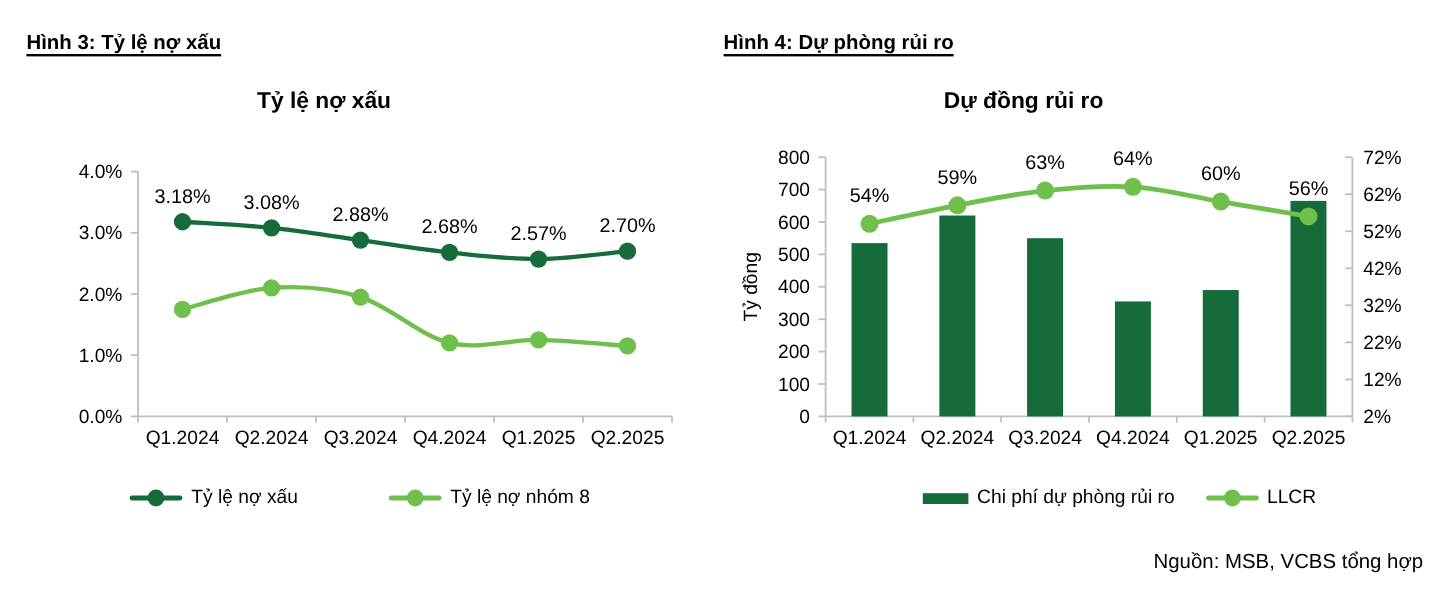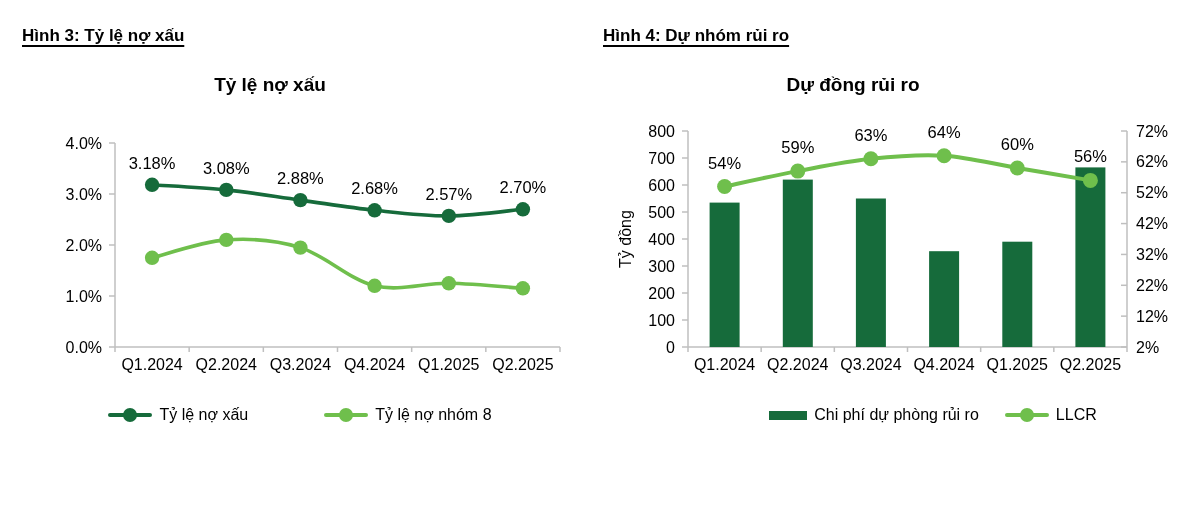--- a/index.html
+++ b/index.html
@@ -24,21 +24,21 @@
   .line-swatch .dt{position:absolute;top:0;left:15px;width:14px;height:14px;border-radius:50%;}
   .bar-swatch{width:38px;height:9px;flex:0 0 auto;}
   .source{position:absolute;top:458px;right:14px;font-size:17px;white-space:nowrap;}
 </style>
 </head>
 <body>
 
 <div class="canvas">
 
   <div class="fig-heading" id="heading3">Hình 3: Tỷ lệ nợ xấu</div>
-  <div class="fig-heading" id="heading4">Hình 4: Dự nhóm rủi ro</div>
+  <div class="fig-heading" id="heading4">Hình 4: Dự phòng rủi ro</div>
 
   <div class="chart-title" id="title1">Tỷ lệ nợ xấu</div>
   <div class="chart-title" id="title2">Dự đồng rủi ro</div>
 
   <svg class="chart" id="chart1" viewBox="0 0 600 350">
       <line x1="115" y1="83" x2="115" y2="287" stroke="#BFBFBF" stroke-width="1.5"></line>
       <line x1="109" y1="287" x2="115" y2="287" stroke="#BFBFBF" stroke-width="1.5"></line>
       <text x="102" y="292.5" text-anchor="end" font-size="16" fill="#000000">0.0%</text>
       <line x1="109" y1="236" x2="115" y2="236" stroke="#BFBFBF" stroke-width="1.5"></line>
       <text x="102" y="241.5" text-anchor="end" font-size="16" fill="#000000">1.0%</text>
@@ -180,14 +180,15 @@
     </div>
     <div class="legend-item">
       <span class="line-swatch">
         <span class="ln" style="background: rgb(111, 191, 76);"></span>
           <span class="dt" style="background: rgb(111, 191, 76);"></span>
       </span>
       <span>LLCR</span>
     </div>
   </div>
 
+  <div class="source">Nguồn: MSB, VCBS tổng hợp</div>
 
 </div>
 
 </body></html>

